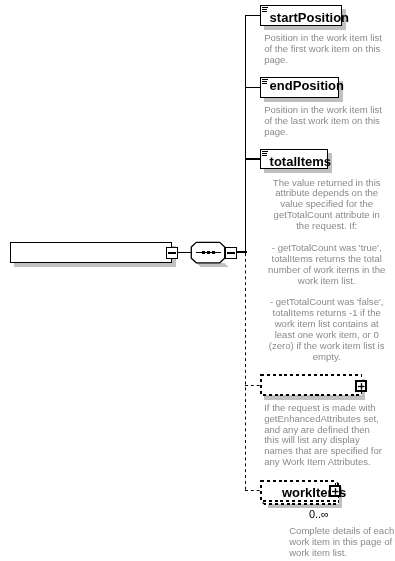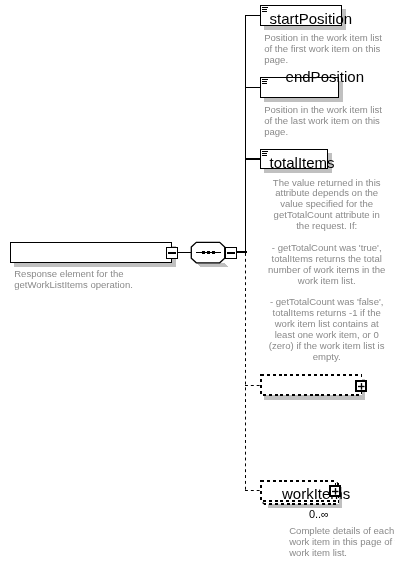--- a/index.html
+++ b/index.html
@@ -3,21 +3,21 @@
 <meta charset="utf-8">
 <title>getWorkListItemsResponse</title>
 <style>
   html,body{margin:0;padding:0;background:#ffffff;}
   body{width:395px;height:561px;font-family:"Liberation Sans",sans-serif;overflow:hidden;}
   #root{position:relative;width:395px;height:561px;background:#fff;}
 
   
   .nodebox{position:absolute;box-sizing:border-box;background:#fff;border:1.5px solid #000;}
   .nodeshadow{position:absolute;background:#c0c0c0;}
-  .nodelabel{position:absolute;font-weight:normal;color:#000;font-size:15px;
+  .nodelabel{position:absolute;font-weight:bold;color:#000;font-size:13px;
              white-space:nowrap;line-height:1;text-align:right;}
   .desc{position:absolute;color:#8a8a8a;font-size:9.55px;line-height:10.9px;white-space:pre-line;}
   .hline{position:absolute;background:#000;height:1.5px;}
   .vline{position:absolute;background:#000;width:1.5px;}
   .vdash{position:absolute;width:1.5px;
          background-image:linear-gradient(#000 3.05px, rgba(0,0,0,0) 3.05px);
          background-size:1.5px 5.85px;background-repeat:repeat-y;}
   .hdash{position:absolute;height:1.5px;
          background-image:linear-gradient(to right,#000 3.05px, rgba(0,0,0,0) 3.05px);
          background-size:5.85px 1.5px;background-repeat:repeat-x;}
@@ -29,22 +29,20 @@
   .occ{position:absolute;font-size:11px;color:#000;white-space:nowrap;line-height:1;}
   .octa{position:absolute;}
 </style>
 </head>
 <body>
 
 <div id="root">
 
   <div class="nodeshadow" style="left:14.2px;top:246.2px;width:161.6px;height:20.6px;"></div>
   <div class="nodebox" style="left:10.2px;top:242.2px;width:161.6px;height:20.6px;"></div>
-  <div class="desc" style="left:14.2px;top:269.4px;width:170px;">Response element for the
-getWorkListItems operation.</div>
 
   <div class="sqbox" style="left:166.1px;top:247.1px;width:11.7px;height:11.5px;border-width:1.9px;">
     <span class="bar-h"></span>
   </div>
 
   <div class="hline" style="left:177.4px;top:251.9px;width:14px;height:1.6px;"></div>
 
   <div class="octa" style="left:188px;top:239px;width:42px;height:30px;">
     <svg width="42" height="30" viewBox="0 0 42 30" shape-rendering="crispEdges">
       <polygon points="8.6,23.9 36.6,23.9 40.6,27.9 12.6,27.9" fill="#c0c0c0"></polygon>
@@ -80,21 +78,21 @@
 page.</div>
 
   <div class="hline" style="left:244.6px;top:86.6px;width:16.4px;"></div>
   <div class="nodeshadow" style="left:264.2px;top:81.1px;width:78.4px;height:20.6px;"></div>
   <div class="nodebox" style="left:260.2px;top:77.1px;width:78.4px;height:20.6px;"></div>
   <svg class="typeicon" style="left:262px;top:79px;width:7px;height:7px;" width="7" height="7" viewBox="0 0 7 7">
     <rect x="0" y="0" width="6" height="1" fill="#000" shape-rendering="crispEdges"></rect>
     <rect x="0" y="2" width="5.3" height="1" fill="#000" shape-rendering="crispEdges"></rect>
     <rect x="0" y="4" width="5.3" height="1" fill="#000" shape-rendering="crispEdges"></rect>
   </svg>
-  <div class="nodelabel" style="left:269.6px;top:69px;margin-left:16px;">endPosition</div>
+  <div class="nodelabel" style="left:269.6px;top:79px;">endPosition</div>
   <div class="desc" style="left:264.2px;top:104.9px;width:125px;">Position in the work item list
 of the last work item on this
 page.</div>
 
   <div class="hline" style="left:244.6px;top:158.3px;width:16.4px;"></div>
   <div class="nodeshadow" style="left:264.2px;top:152.8px;width:67.5px;height:20.6px;"></div>
   <div class="nodebox" style="left:260.2px;top:148.8px;width:67.5px;height:20.6px;"></div>
   <svg class="typeicon" style="left:262px;top:150.7px;width:7px;height:7px;" width="7" height="7" viewBox="0 0 7 7">
     <rect x="0" y="0" width="6" height="1" fill="#000" shape-rendering="crispEdges"></rect>
     <rect x="0" y="2" width="5.3" height="1" fill="#000" shape-rendering="crispEdges"></rect>
@@ -122,20 +120,26 @@
   <div class="hdash" style="left:244.6px;top:384.8px;width:16.4px;"></div>
   <div class="nodeshadow" style="left:264.2px;top:379.3px;width:100.6px;height:20.6px;"></div>
   <svg class="nodebox-svg" style="position:absolute;left:259px;top:372.2px;width:106px;height:26px;" width="106" height="26" viewBox="0 0 106 26">
     <rect x="2.05" y="2.95" width="100.6" height="20.05" fill="#ffffff" stroke="#000000" stroke-width="1.5" stroke-dasharray="3.0 2.85" shape-rendering="crispEdges"></rect>
   </svg>
   <svg style="position:absolute;left:353px;top:377.5px;width:16px;height:16px;" width="16" height="16" viewBox="0 0 16 16">
     <rect x="3" y="3.3" width="10" height="10" fill="#ffffff" stroke="#000000" stroke-width="1.8" shape-rendering="crispEdges"></rect>
     <line x1="5.0" y1="8.5" x2="11.5" y2="8.5" stroke="#000000" stroke-width="1.35"></line>
     <line x1="8.5" y1="5.1" x2="8.5" y2="11.7" stroke="#000000" stroke-width="1.35"></line>
   </svg>
+  <div class="desc" style="left:264.2px;top:402.7px;width:125px;">If the request is made with
+getEnhancedAttributes set,
+and any are defined then
+this will list any display
+names that are specified for
+any Work Item Attributes.</div>
 
   <div class="hdash" style="left:244.6px;top:489.5px;width:16.4px;"></div>
   <div class="nodeshadow" style="left:267.8px;top:487.2px;width:74.4px;height:20.4px;"></div>
   <svg class="nodebox-svg" style="position:absolute;left:259px;top:477.7px;width:86px;height:32px;" width="86" height="32" viewBox="0 0 86 32">
 
     <rect x="5.25" y="6.05" width="74.3" height="20.05" fill="#ffffff" stroke="#000000" stroke-width="1.5" stroke-dasharray="3.0 2.85" stroke-dashoffset="2.9" shape-rendering="crispEdges"></rect>
     <path d="M3.6,24.5 L5.3,26.1 M77.9,4.4 L79.6,6.05" stroke="#000000" stroke-width="1.15" fill="none"></path>
     <rect x="2.05" y="2.95" width="74.3" height="20.05" fill="#ffffff" stroke="#000000" stroke-width="1.5" stroke-dasharray="3.0 2.85" shape-rendering="crispEdges"></rect>
   </svg>
   <div class="nodelabel" style="left:261px;top:486.3px;margin-left:21px;">workItems</div>

